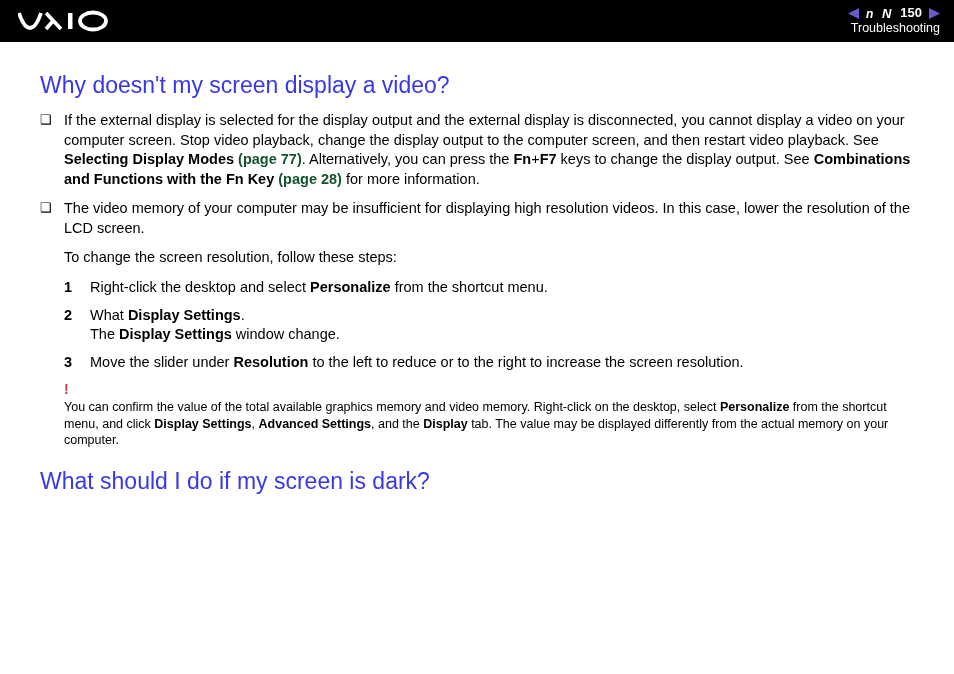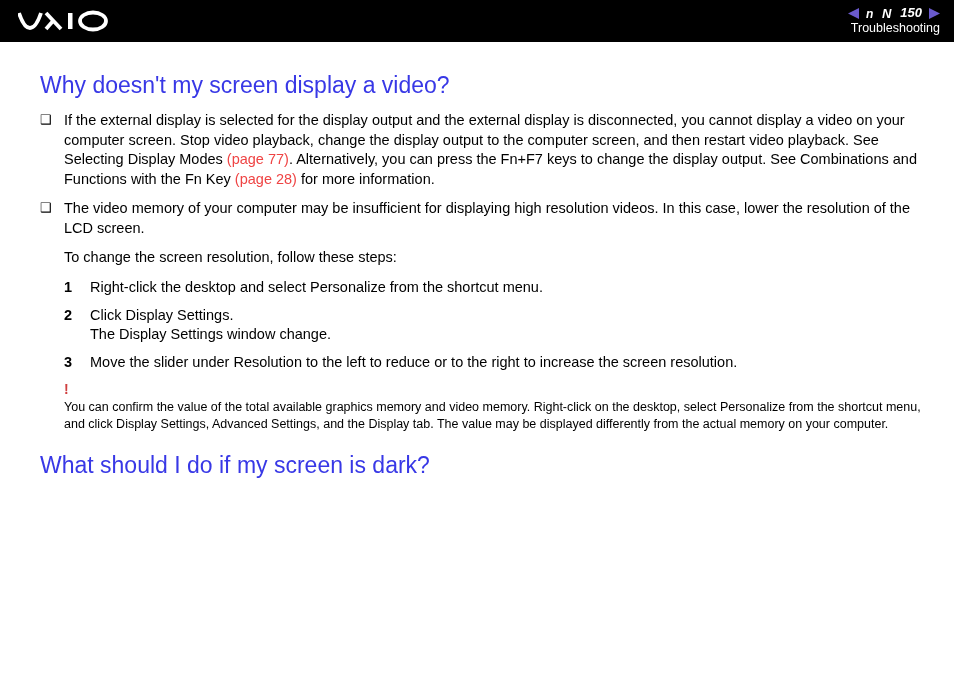--- a/index.html
+++ b/index.html
@@ -28,21 +28,20 @@
     line-height: 1.1;
   }
   .page-nav {
     display: flex;
     align-items: center;
     justify-content: flex-end;
     gap: 4px;
   }
   .page-nav svg { display: block; }
   .page-num {
-    font-style: italic;
     font-weight: bold;
     font-size: 13px;
     color: #fff;
   }
   .section-label {
     font-weight: normal;
     font-size: 12.5px;
     margin-top: 1px;
   }
   .content {
@@ -84,22 +83,22 @@
     position: relative;
     padding-left: 26px;
     margin-bottom: 8px;
   }
   .num-list > li .num {
     position: absolute;
     left: 0;
     top: 0;
     font-weight: bold;
   }
-  .link { color: #ef4444; font-weight: normal; }
-  b { font-weight: normal; }
+  .link { color: #14532d; font-weight: bold; }
+  b { font-weight: bold; }
   .note-block {
     padding-left: 24px;
     font-size: 12.5px;
     line-height: 1.3;
     margin-top: 6px;
   }
   .note-bang {
     color: #d04040;
     font-weight: bold;
     font-size: 14px;
@@ -162,21 +161,21 @@
     <li>The video memory of your computer may be insufficient for displaying high resolution videos. In this case, lower the resolution of the LCD screen.</li>
   </ul>
 
   <p class="sub-para">To change the screen resolution, follow these steps:</p>
 
   <ol class="num-list">
     <li><span class="num">1</span>
       <span>Right-click the desktop and select </span><b>Personalize</b><span> from the shortcut menu.</span>
     </li>
     <li><span class="num">2</span>
-      <span>Click </span><b>Display Settings</b>.<br>
+      <span>What </span><b>Display Settings</b>.<br>
       <span>The </span><b>Display Settings</b><span> window change.</span>
     </li>
     <li><span class="num">3</span>
       <span>Move the slider under </span><b>Resolution</b><span> to the left to reduce or to the right to increase the screen resolution.</span>
     </li>
   </ol>
 
   <div class="note-block">
     <span class="note-bang">!</span>
     <span>You can confirm the value of the total available graphics memory and video memory. Right-click on the desktop, select </span><b>Personalize</b><span> from the shortcut menu, and click </span><b>Display Settings</b><span>, </span><b>Advanced Settings</b><span>, and the </span><b>Display</b><span> tab. The value may be displayed differently from the actual memory on your computer.</span>

